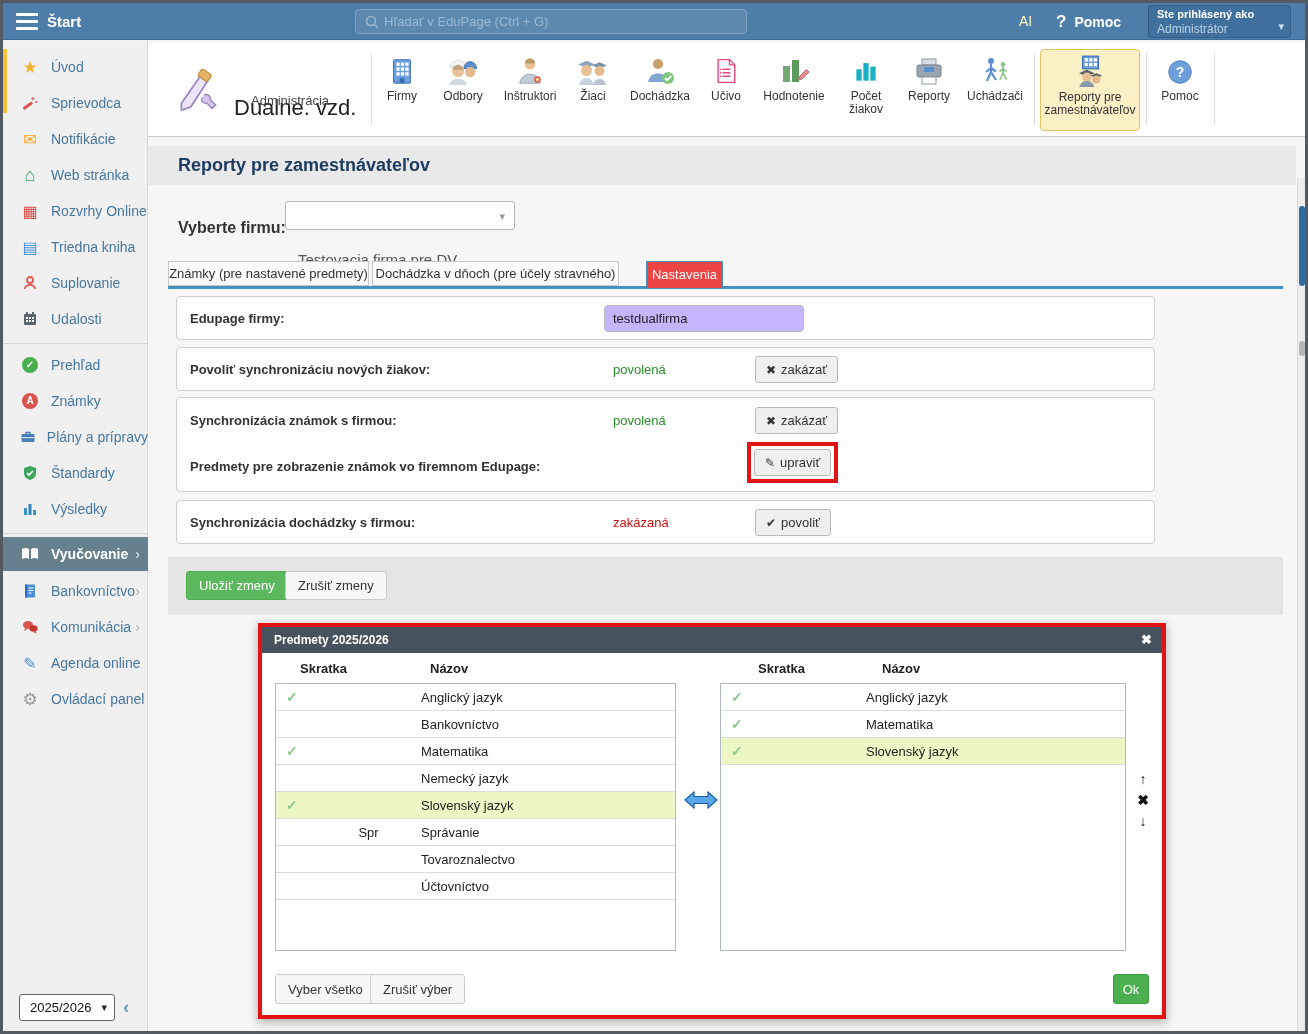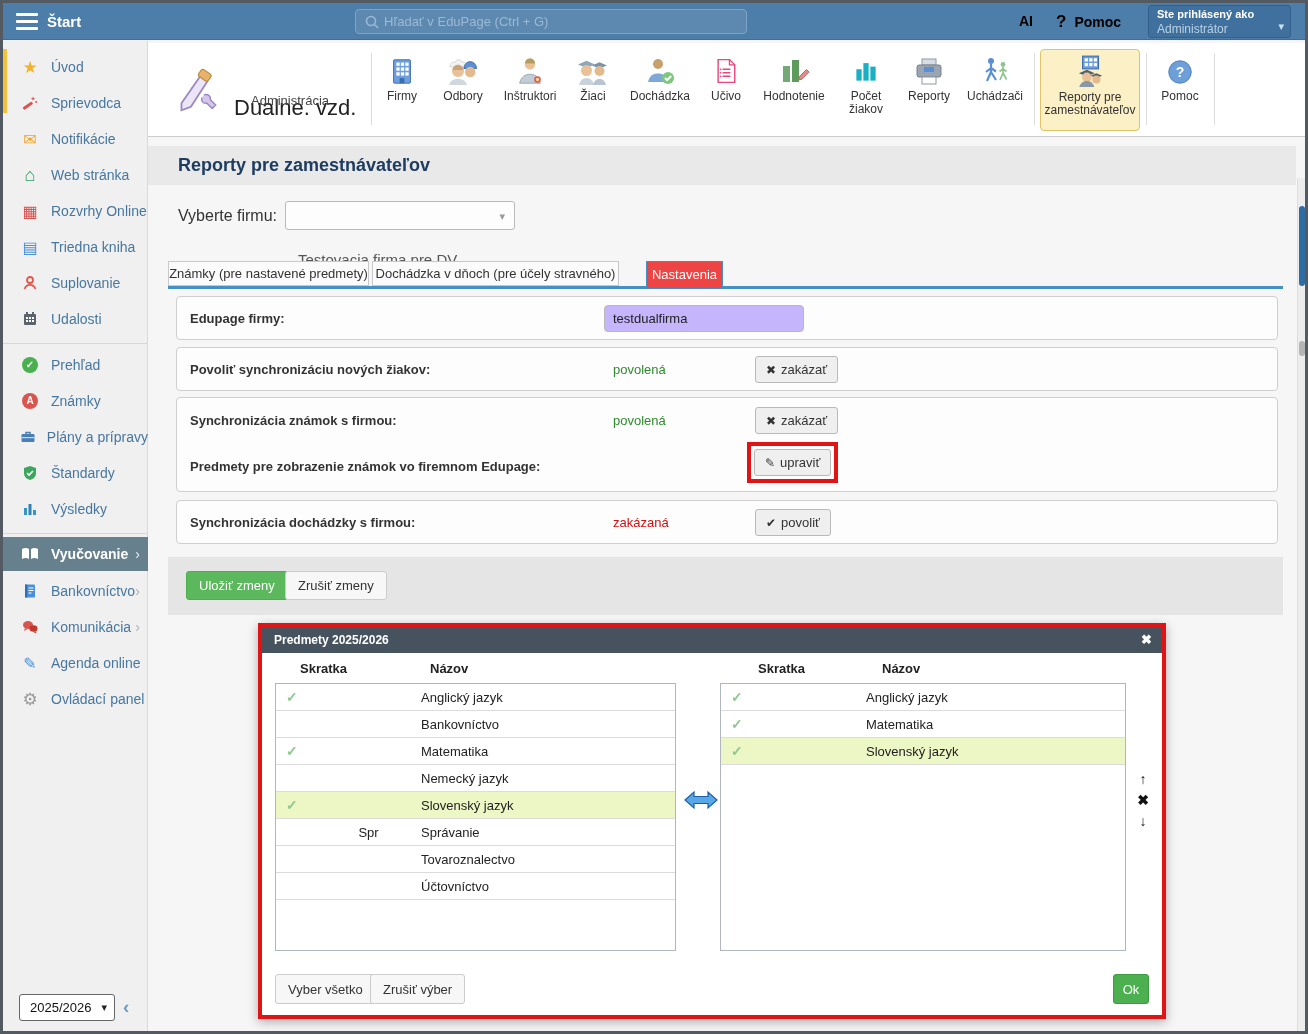--- a/index.html
+++ b/index.html
@@ -15,22 +15,22 @@
   .start-label { position:absolute; left:44px; top:0; line-height:37px; color:#fff;
                  font-weight:bold; font-size:15px; }
   .searchbox { position:absolute; left:352px; top:6px; width:392px; height:25px;
                background:#5d89b1; border:1px solid #7fa0c0; border:1px solid #7ea3c4;
                border-radius:4px; }
   .searchbox svg { position:absolute; left:8px; top:4px; }
   .searchbox input { position:absolute; left:28px; top:0; width:355px; height:23px;
                      background:transparent; border:none; outline:none; color:#dbe8f3;
                      font-size:13px; font-family:"Liberation Sans",sans-serif; }
   .searchbox input::placeholder { color:#9cb9d4; }
-  .tb-ai { position:absolute; left:1016px; top:0; line-height:37px; color:#000000; font-weight:bold; font-size:14px; cursor:pointer; }
-  .tb-help { position:absolute; left:1053px; top:0; line-height:37px; color:#000000; font-weight:bold; font-size:14px; cursor:pointer; }
+  .tb-ai { position:absolute; left:1016px; top:0; line-height:37px; color:#fef9c3; font-weight:normal; font-size:14px; cursor:pointer; }
+  .tb-help { position:absolute; left:1053px; top:0; line-height:37px; color:#ffffff; font-weight:bold; font-size:14px; cursor:pointer; }
   .tb-help .q { font-size:17px; margin-right:8px; }
   .userbox { position:absolute; left:1145px; top:2px; width:143px; height:33px;
              background:#40719e; border:1px solid #335f8a; border-radius:3px; cursor:pointer; }
   .userbox .l1 { position:absolute; left:8px; top:2px; color:#fff; font-weight:bold; font-size:11px; }
   .userbox .l2 { position:absolute; left:8px; top:16px; color:#b9d0e4; font-size:12px; }
   .userbox .caret { position:absolute; right:6px; top:14px; color:#cfe0ee; font-size:11px; }
 
   
   .sidebar { position:absolute; left:0; top:38px; width:145px; height:990px;
              background:#f0f0f0; border-right:1px solid #d9d9d9; }
@@ -61,33 +61,33 @@
   .appsub { position:absolute; left:103px; top:50px; font-size:13px; color:#444; }
   .vdiv { position:absolute; top:10px; height:72px; width:1px; background:#ddd; }
   .tb-item { position:absolute; top:6px; height:82px; text-align:center; cursor:pointer; }
   .tb-item .ticon { height:38px; display:flex; align-items:flex-end; justify-content:center; }
   .tb-item .tlbl { margin-top:3px; font-size:12px; color:#333; line-height:13px; }
   .tb-item.active { background:#fcf0c6; border:1px solid #e2c465; border-radius:4px; }
 
   .titlebar { position:absolute; left:0; top:105px; width:1148px; height:39px; background:#e9e9e9; }
   .titlebar .t { margin-left:30px; line-height:39px; font-size:18px; font-weight:bold; color:#1d3c60; }
 
-  .firmlabel { position:absolute; left:30px; top:166px; font-size:16px; color:#333; }
+  .firmlabel { position:absolute; left:30px; top:178px; font-size:16px; color:#333;font-weight:bold; }
   .firmsel { position:absolute; left:137px; top:160px; width:230px; height:29px; background:#fdfdfd;
              border:1px solid #b9b9b9; border-radius:3px; cursor:pointer; }
   .firmsel .v { line-height:27px; margin-left:12px; font-size:15px; color:#555;margin-top:44px; }
   .firmsel .caret { position:absolute; right:9px; top:1px; line-height:27px; color:#999; font-size:11px; }
 
   .tab { position:absolute; top:220px; height:25px; background:#fbfbfb; border:1px solid #c8c8c8;
          font-size:13px; color:#333; text-align:center; line-height:23px; cursor:pointer;
          white-space:nowrap; }
   .tab.active { background:#ef4444; border:1px solid #4590c2; color:#fff; height:28px; line-height:25px; z-index:2;margin-left:24px; }
   .tabline { position:absolute; left:20px; top:245px; width:1115px; height:3px; background:#4590c2; }
 
-  .fbox { position:absolute; left:28px; width:1102px; background:#fdfdfd; border:1px solid #cfcfcf;
+  .fbox { position:absolute; left:28px; width:979px; background:#fdfdfd; border:1px solid #cfcfcf;
           border-radius:4px; }
   .flabel { position:absolute; left:13px; font-size:13px; font-weight:bold; color:#333; white-space:nowrap; }
   .fstatus { position:absolute; left:436px; font-size:13px; }
   .fstatus.green { color:#2e8b2e; }
   .fstatus.red { color:#cc1111; }
   .abtn { position:absolute; left:578px; height:27px; background:#efefef; border:1px solid #b9b9b9;
           border-radius:3px; font-size:13px; color:#333; padding:0 10px; line-height:25px; cursor:pointer;
           font-family:"Liberation Sans",sans-serif; }
   .abtn .bic { margin-right:5px; font-size:12px; color:#333; }
   .finput { position:absolute; left:427px; top:8px; width:200px; height:27px; border:1px solid #b9b9b9;

